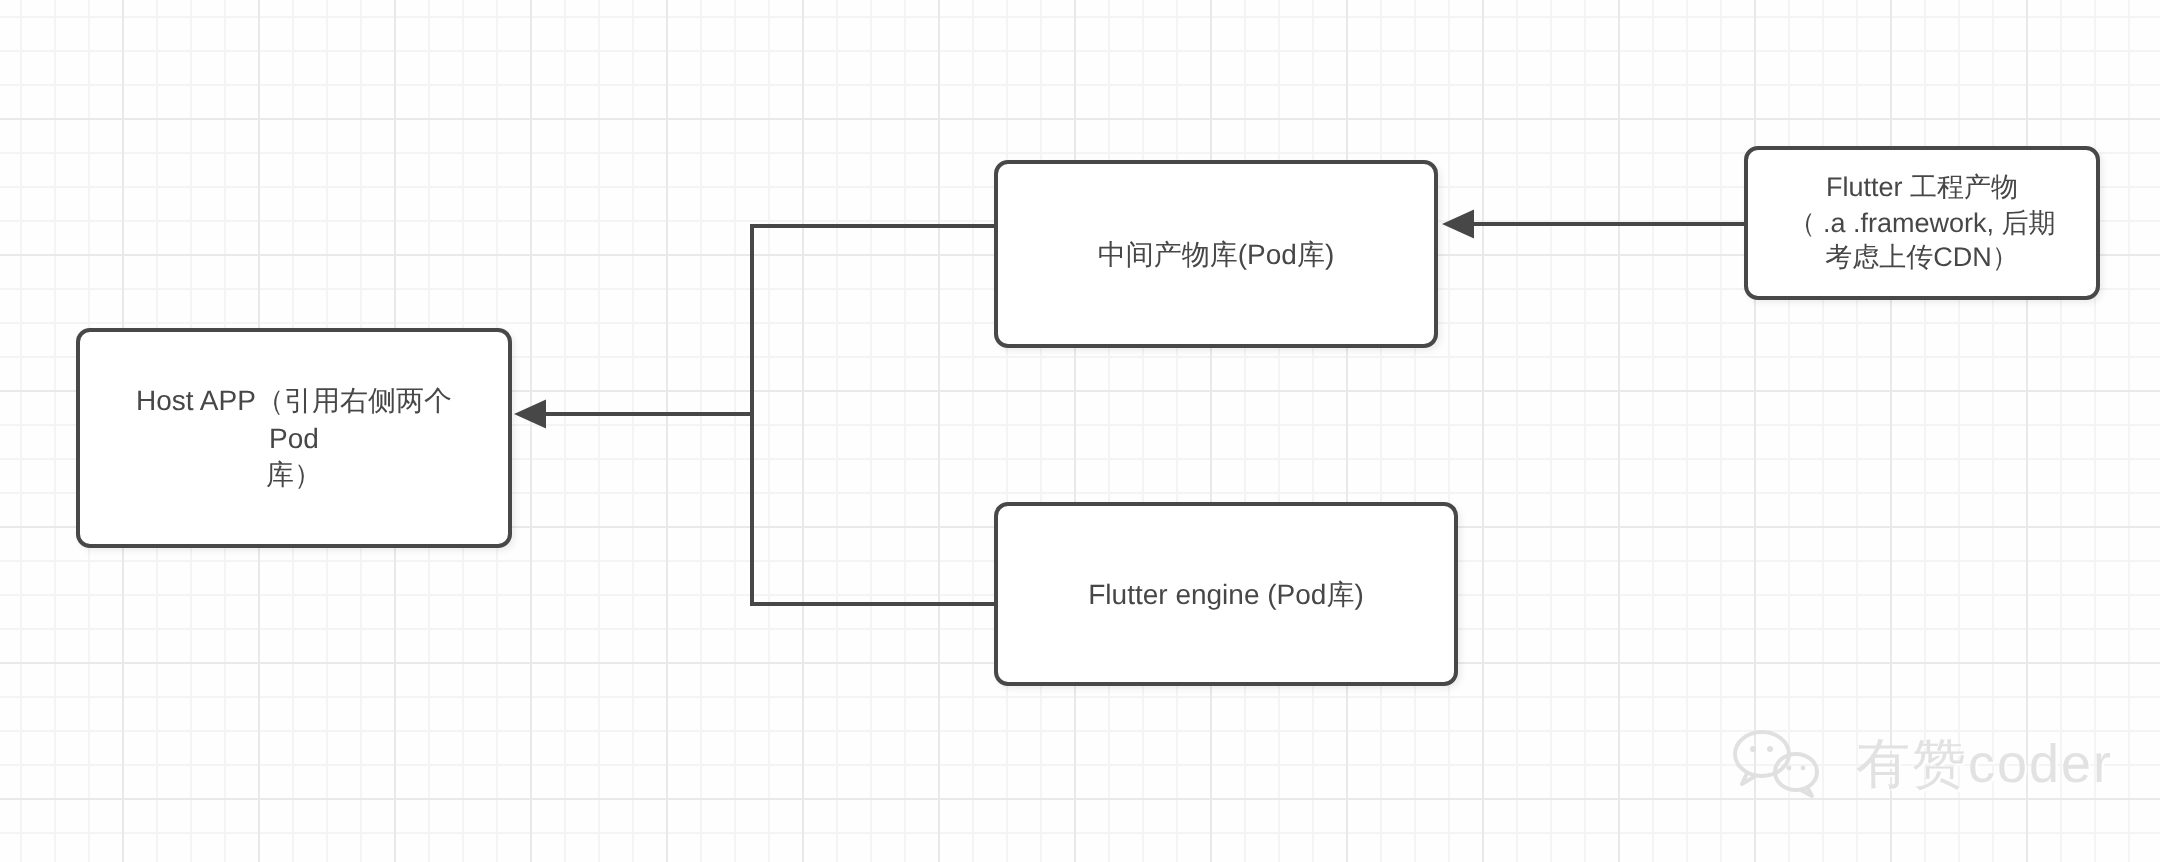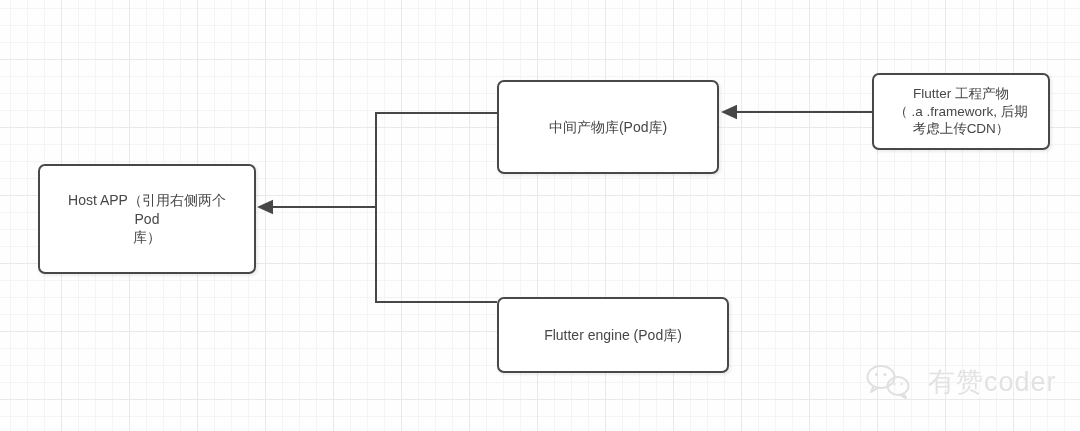--- a/index.html
+++ b/index.html
@@ -39,21 +39,21 @@
     text-align: center;
     color: #474747;
     font-size: 14px;
     line-height: 1.32;
     padding: 4px 19px;
     box-shadow: 1.5px 1.5px 3px rgba(0,0,0,0.07);
   }
   .node-label { white-space: pre-line; }
   #node-host       { left: 38px;  top: 152px; width: 218px; height: 110px; margin-top: 12px; }
   #node-mid        { left: 497px; top: 80px;  width: 222px; height: 94px;  }
-  #node-engine     { left: 497px; top: 251px; width: 232px; height: 76px; margin-top: 46px; }
+  #node-engine     { left: 497px; top: 251px; width: 232px; height: 92px; }
   #node-artifact   { left: 872px; top: 73px;  width: 178px; height: 77px; font-size: 13.5px; }
   .watermark {
     position: absolute;
     left: 864px;
     top: 363px;
     display: flex;
     align-items: center;
     gap: 16px;
     color: #e2e2e2;
     font-size: 27px;

